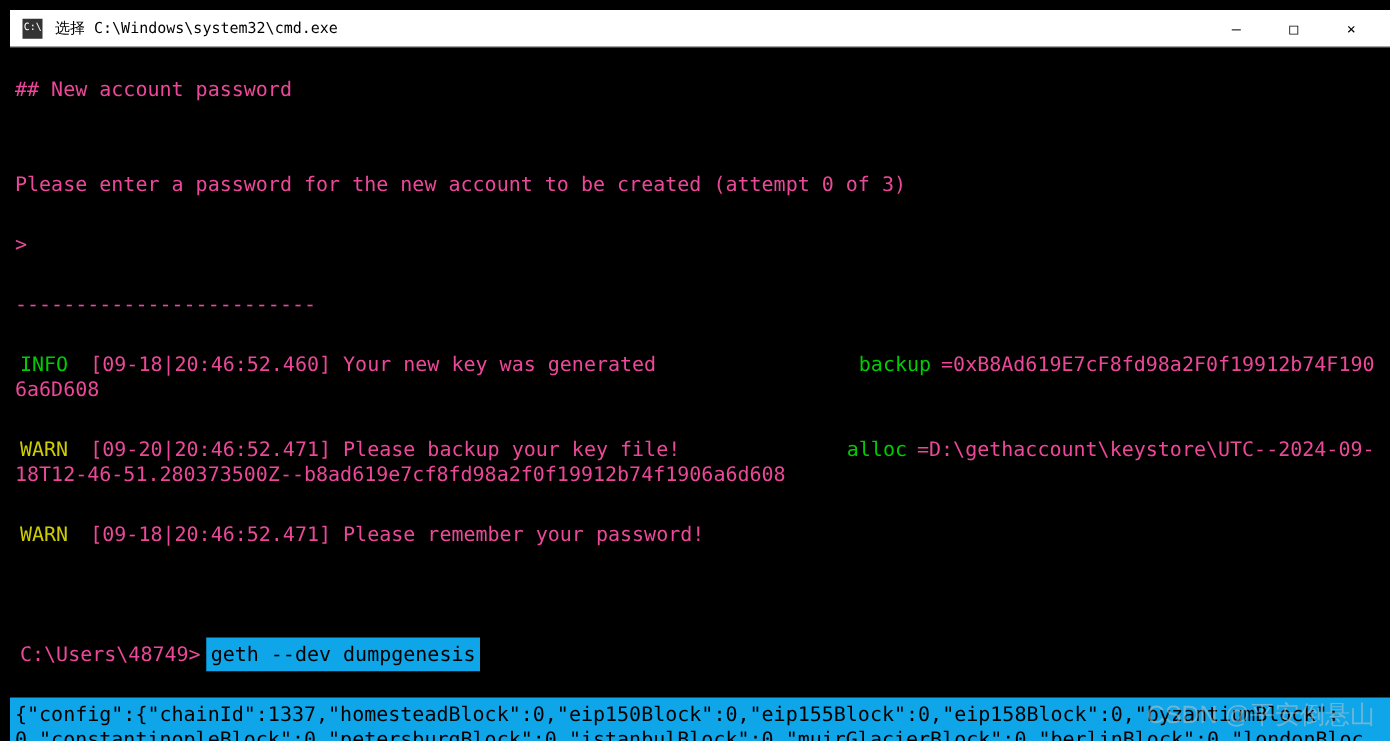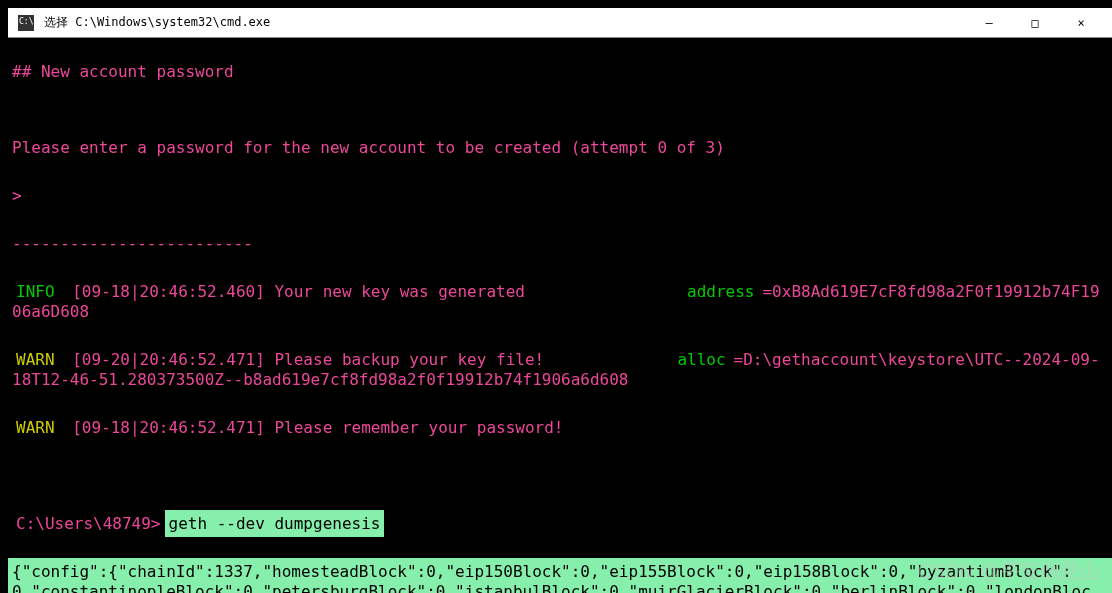--- a/index.html
+++ b/index.html
@@ -48,21 +48,21 @@
     padding: 0;
     line-height: 20px;
     white-space: pre-wrap;
     word-break: break-all;
   }
   .line { white-space: pre-wrap; word-break: break-all; }
   .green { color: #00cc00; }
   .yellow { color: #cccc00; margin-top: 24px; }
   .white { color: #ec4899; }
   .highlight {
-    background: #86efac;
+    background: #0ea5e9;
     color: #000;
   }
   .watermark {
     position: absolute;
     bottom: 8px;
     right: 12px;
     color: rgba(200,200,200,0.5);
     font-size: 20px;
     font-family: Liberation Sans, sans-serif;
     pointer-events: none;
@@ -80,21 +80,21 @@
     <div class="win-btn">×</div>
   </div>
 </div>
 
 <div class="terminal">
 <div class="line white">## New account password</div>
 <div class="line white"></div>
 <div class="line white">Please enter a password for the new account to be created (attempt 0 of 3)</div>
 <div class="line white">&gt;</div>
 <div class="line white">-------------------------</div>
-<div class="line"><span class="green">INFO </span><span class="white">[09-18|20:46:52.460] Your new key was generated                </span><span class="green">address</span><span class="white">=0xB8Ad619E7cF8fd98a2F0f19912b74F1906a6D608</span></div>
+<div class="line"><span class="green">INFO </span><span class="white">[09-18|20:46:52.460] Your new key was generated                </span><span class="green">backup</span><span class="white">=0xB8Ad619E7cF8fd98a2F0f19912b74F1906a6D608</span></div>
 <div class="line"><span class="yellow">WARN </span><span class="white">[09-20|20:46:52.471] Please backup your key file!             </span><span class="green">alloc</span><span class="white">=D:\gethaccount\keystore\UTC--2024-09-18T12-46-51.280373500Z--b8ad619e7cf8fd98a2f0f19912b74f1906a6d608</span></div>
 <div class="line"><span class="yellow">WARN </span><span class="white">[09-18|20:46:52.471] Please remember your password!</span></div>
 <div class="line white">&nbsp;</div>
 <div class="line"><span class="white">C:\Users\48749&gt;</span><span class="highlight">geth --dev dumpgenesis</span></div>
 <div class="line highlight">{"config":{"chainId":1337,"homesteadBlock":0,"eip150Block":0,"eip155Block":0,"eip158Block":0,"byzantiumBlock":0,"constantinopleBlock":0,"petersburgBlock":0,"istanbulBlock":0,"muirGlacierBlock":0,"berlinBlock":0,"londonBlock":0,"arrowGlacierBlock":0,"grayGlacierBlock":0,"shanghaiTime":0,"cancunTime":0,"terminalTotalDifficulty":0,"terminalTotalDifficultyPassed":true},"nonce":"0x0","timestamp":"0x0","extraData":"0x","gasLimit":"0xaf79e0","difficulty":"0x0","mixHash":"0x0000000000000000000000000000000000000000000000000000000000000000","coinbase":"0x0000000000000000000000000000000000000000","alloc":{"0000000000000000000000000000000000000001":{"balance":"0x1"},"0000000000000000000000000000000000000002":{"balance":"0x1"},"0000000000000000000000000000000000000003":{"balance":"0x1"},"0000000000000000000000000000000000000004":{"balance":"0x1"},"0000000000000000000000000000000000000005":{"balance":"0x1"},"0000000000000000000000000000000000000006":{"balance":"0x1"},"0000000000000000000000000000000000000007":{"balance":"0x1"},"0000000000000000000000000000000000000008":{"balance":"0x1"},"0000000000000000000000000000000000000009":{"balance":"0x1"},"000f3df6d732807ef1319fb7b8bb8522d0beac02":{"code":"0x3373fffffffffffffffffffffffffffffffffffffffe14604d5760203614602457f5ffd5b5f35801560495762001fff810690815414603c575f5ffd5b62001fff01545f5260205ff35b5f5ffd5b62001fff42064281555f359062001fff015500","balance":"0x0","nonce":"0x1"}},"number":"0x0","gasUsed":"0x0","parentHash":"0x0000000000000000000000000000000000000000000000000000000000000000","baseFeePerGas":"0x3b9aca00","excessBlobGas":null,"blobGasUsed":null}</div>
 </div>
 
 <div class="watermark">CSDN @平安倒悬山</div>
 
 </body></html>

